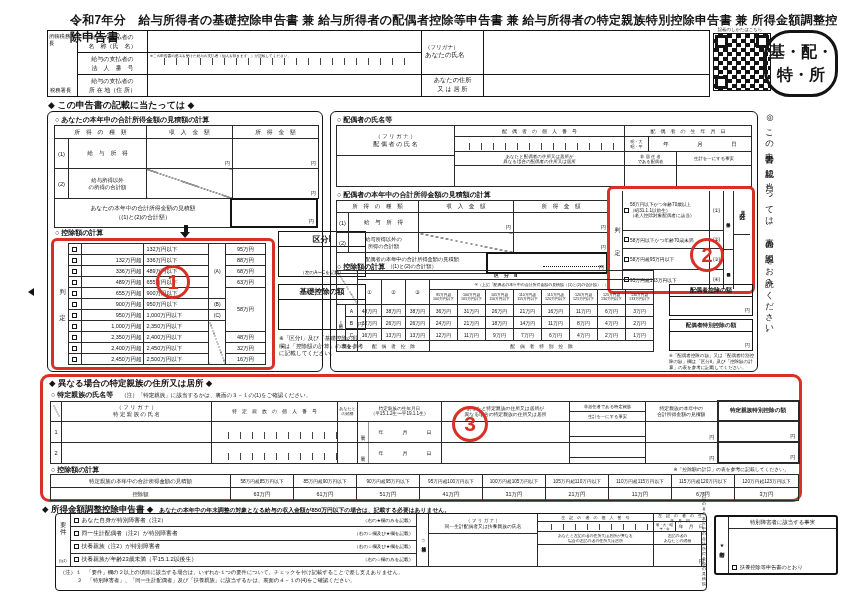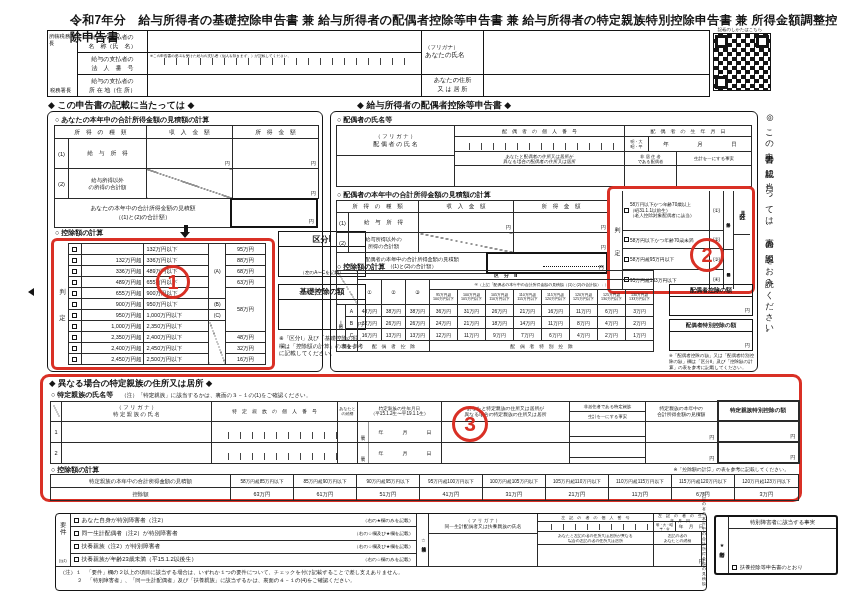--- a/index.html
+++ b/index.html
@@ -69,23 +69,24 @@
       </div>
     </div>
   </div>
 
   <div class="a" style="left:708px;top:27px;width:64px;font-size:4.4px;text-align:center" data-bind="header.qr_caption">記載のしかたはこちら</div>
   <div class="a" style="left:714px;top:34px;width:56px;height:56px;background:repeating-conic-gradient(#141414 0% 25%,#fff 0% 50%) 0 0/9px 9px;outline:1px solid #141414">
     <div class="a" style="left:1px;top:1px;width:13px;height:13px;border:3px solid #141414;background:#fff"></div>
     <div class="a" style="right:1px;top:1px;width:13px;height:13px;border:3px solid #141414;background:#fff"></div>
     <div class="a" style="left:1px;bottom:1px;width:13px;height:13px;border:3px solid #141414;background:#fff"></div>
   </div>
+  <div class="a cen hd" style="left:764px;top:30px;width:74px;height:67px;border:3.5px solid #141414;border-radius:26px;font-size:16px;line-height:1.4" data-bind="header.badge">基・配・
+特・所</div>
 
   <div class="a hd" style="left:48px;top:99px;font-size:9px" data-bind="basic.section_title">◆ この申告書の記載に当たっては ◆</div>
-  <div class="a hd" style="left:357px;top:99px;font-size:9px" data-bind="spouse.section_title">◆ 給与所得者の配偶者控除等申告書 ◆</div>
 
   <div class="a" style="left:47px;top:111px;width:276px;height:261px;border:1.6px solid #141414;border-radius:6px">
     <div class="a hd" style="left:7px;top:3px;font-size:7px" data-bind="basic.calc_title">○ あなたの本年中の合計所得金額の見積額の計算</div>
 
     <table class="a" style="left:6px;top:13px;width:264px;font-size:5.8px">
       <colgroup>
           <col style="width:14px">
           <col style="width:78px">
           <col style="width:86px">
           <col style="width:86px">
@@ -612,20 +613,24 @@
         <td data-bind="tokutei.ded.amounts.5">21万円</td>
         <td data-bind="tokutei.ded.amounts.6">11万円</td>
         <td data-bind="tokutei.ded.amounts.7">6万円</td>
         <td data-bind="tokutei.ded.amounts.8">3万円</td>
       </tr>
     </tbody>
       </table>
   </div>
   <div class="a cnum" style="left:452px;top:406px;width:36px;height:36px;font-size:21px" data-bind="annotation.n3">3</div>
 
+  <div class="a" style="left:42px;top:504px;display:flex;align-items:baseline;gap:6px">
+    <span class="hd" style="font-size:8.5px" data-bind="chosei.section_title">◆ 所得金額調整控除申告書 ◆</span>
+    <span class="hd" style="font-size:5.8px" data-bind="chosei.section_note">あなたの本年中の年末調整の対象となる給与の収入金額が850万円以下の場合は、記載する必要はありません。</span>
+  </div>
 
   <div class="a" style="left:55px;top:513px;width:652px;height:78px;border:1.6px solid #141414;border-radius:4px;display:flex;flex-direction:column">
     <div style="height:52px;display:flex">
       <div style="width:15px;border-right:1px solid #2a2a2a;display:flex;flex-direction:column;align-items:center;justify-content:space-between;padding:3px 0">
         <span class="v" style="font-size:6.5px;letter-spacing:6px" data-bind="chosei.yoken">要件</span>
         <span style="font-size:3.4px" data-bind="chosei.yoken_note">(注1)</span>
       </div>
       <div style="width:358px;border-right:1px solid #2a2a2a;display:flex;flex-direction:column">
         <div style="flex:1;display:flex;align-items:center;border-bottom:1px solid #2a2a2a;padding:0 3px">
             <span class="chk"></span>

